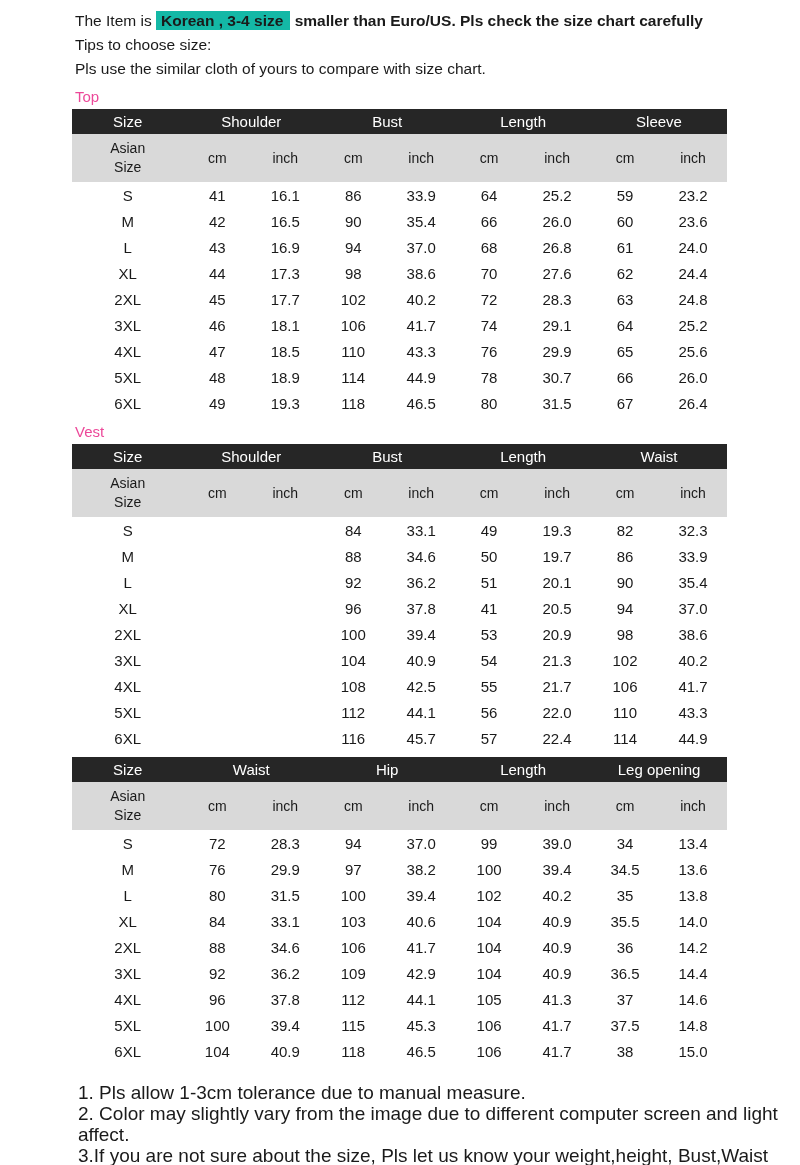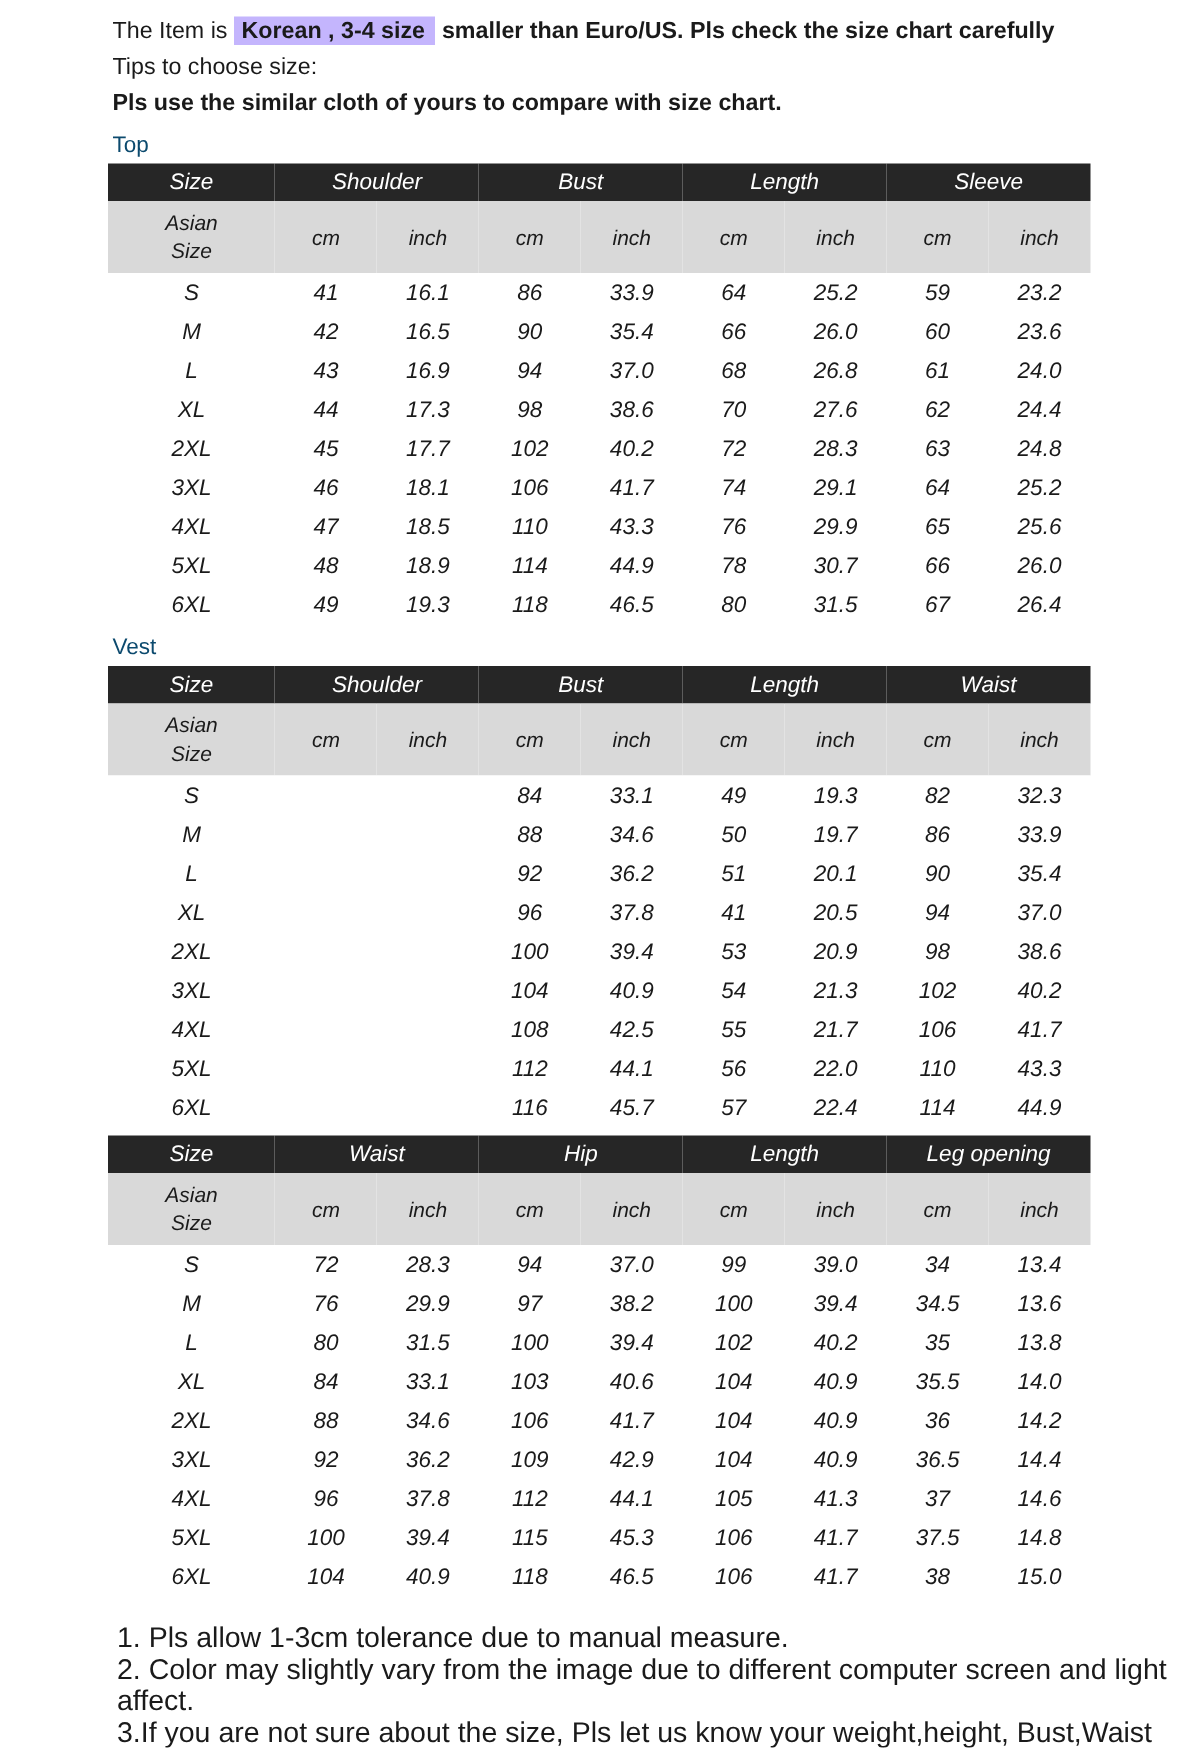--- a/index.html
+++ b/index.html
@@ -24,45 +24,44 @@
 
   
   .intro {
     padding: 9px 0 0 75px;
   }
   .intro-line {
     font-size: 15.5px;
     line-height: 24px;
     white-space: nowrap;
   }
-  .intro-line.bold { font-weight: bold; }
+  .intro-line.bold { font-weight: normal; }
   .hl {
-    background: #c4b5fd;
+    background: #14b8a6;
     font-weight: bold;
     padding: 1px 7px 1px 5px;
   }
   .intro-line .lead { font-weight: normal; }
   .intro-line .tail { font-weight: bold; }
 
   
   .section { margin-top: 6px; }
   .section-label {
     font-size: 15px;
     line-height: 20px;
     padding-left: 75px;
-    color: #0c4a6e;
+    color: #ec4899;
   }
 
   table.size-table {
     width: 655px;
     margin-left: 72px;
     border-collapse: collapse;
     table-layout: fixed;
     margin-top: 2px;
-    font-style: italic;
   }
   table.size-table col.c-size  { width: 17.0%; }
   table.size-table col.c-num   { width: 10.375%; }
 
   .hdr-main th {
     background: #262626;
     color: #ffffff;
     font-size: 15px;
     font-weight: normal;
     height: 25px;

